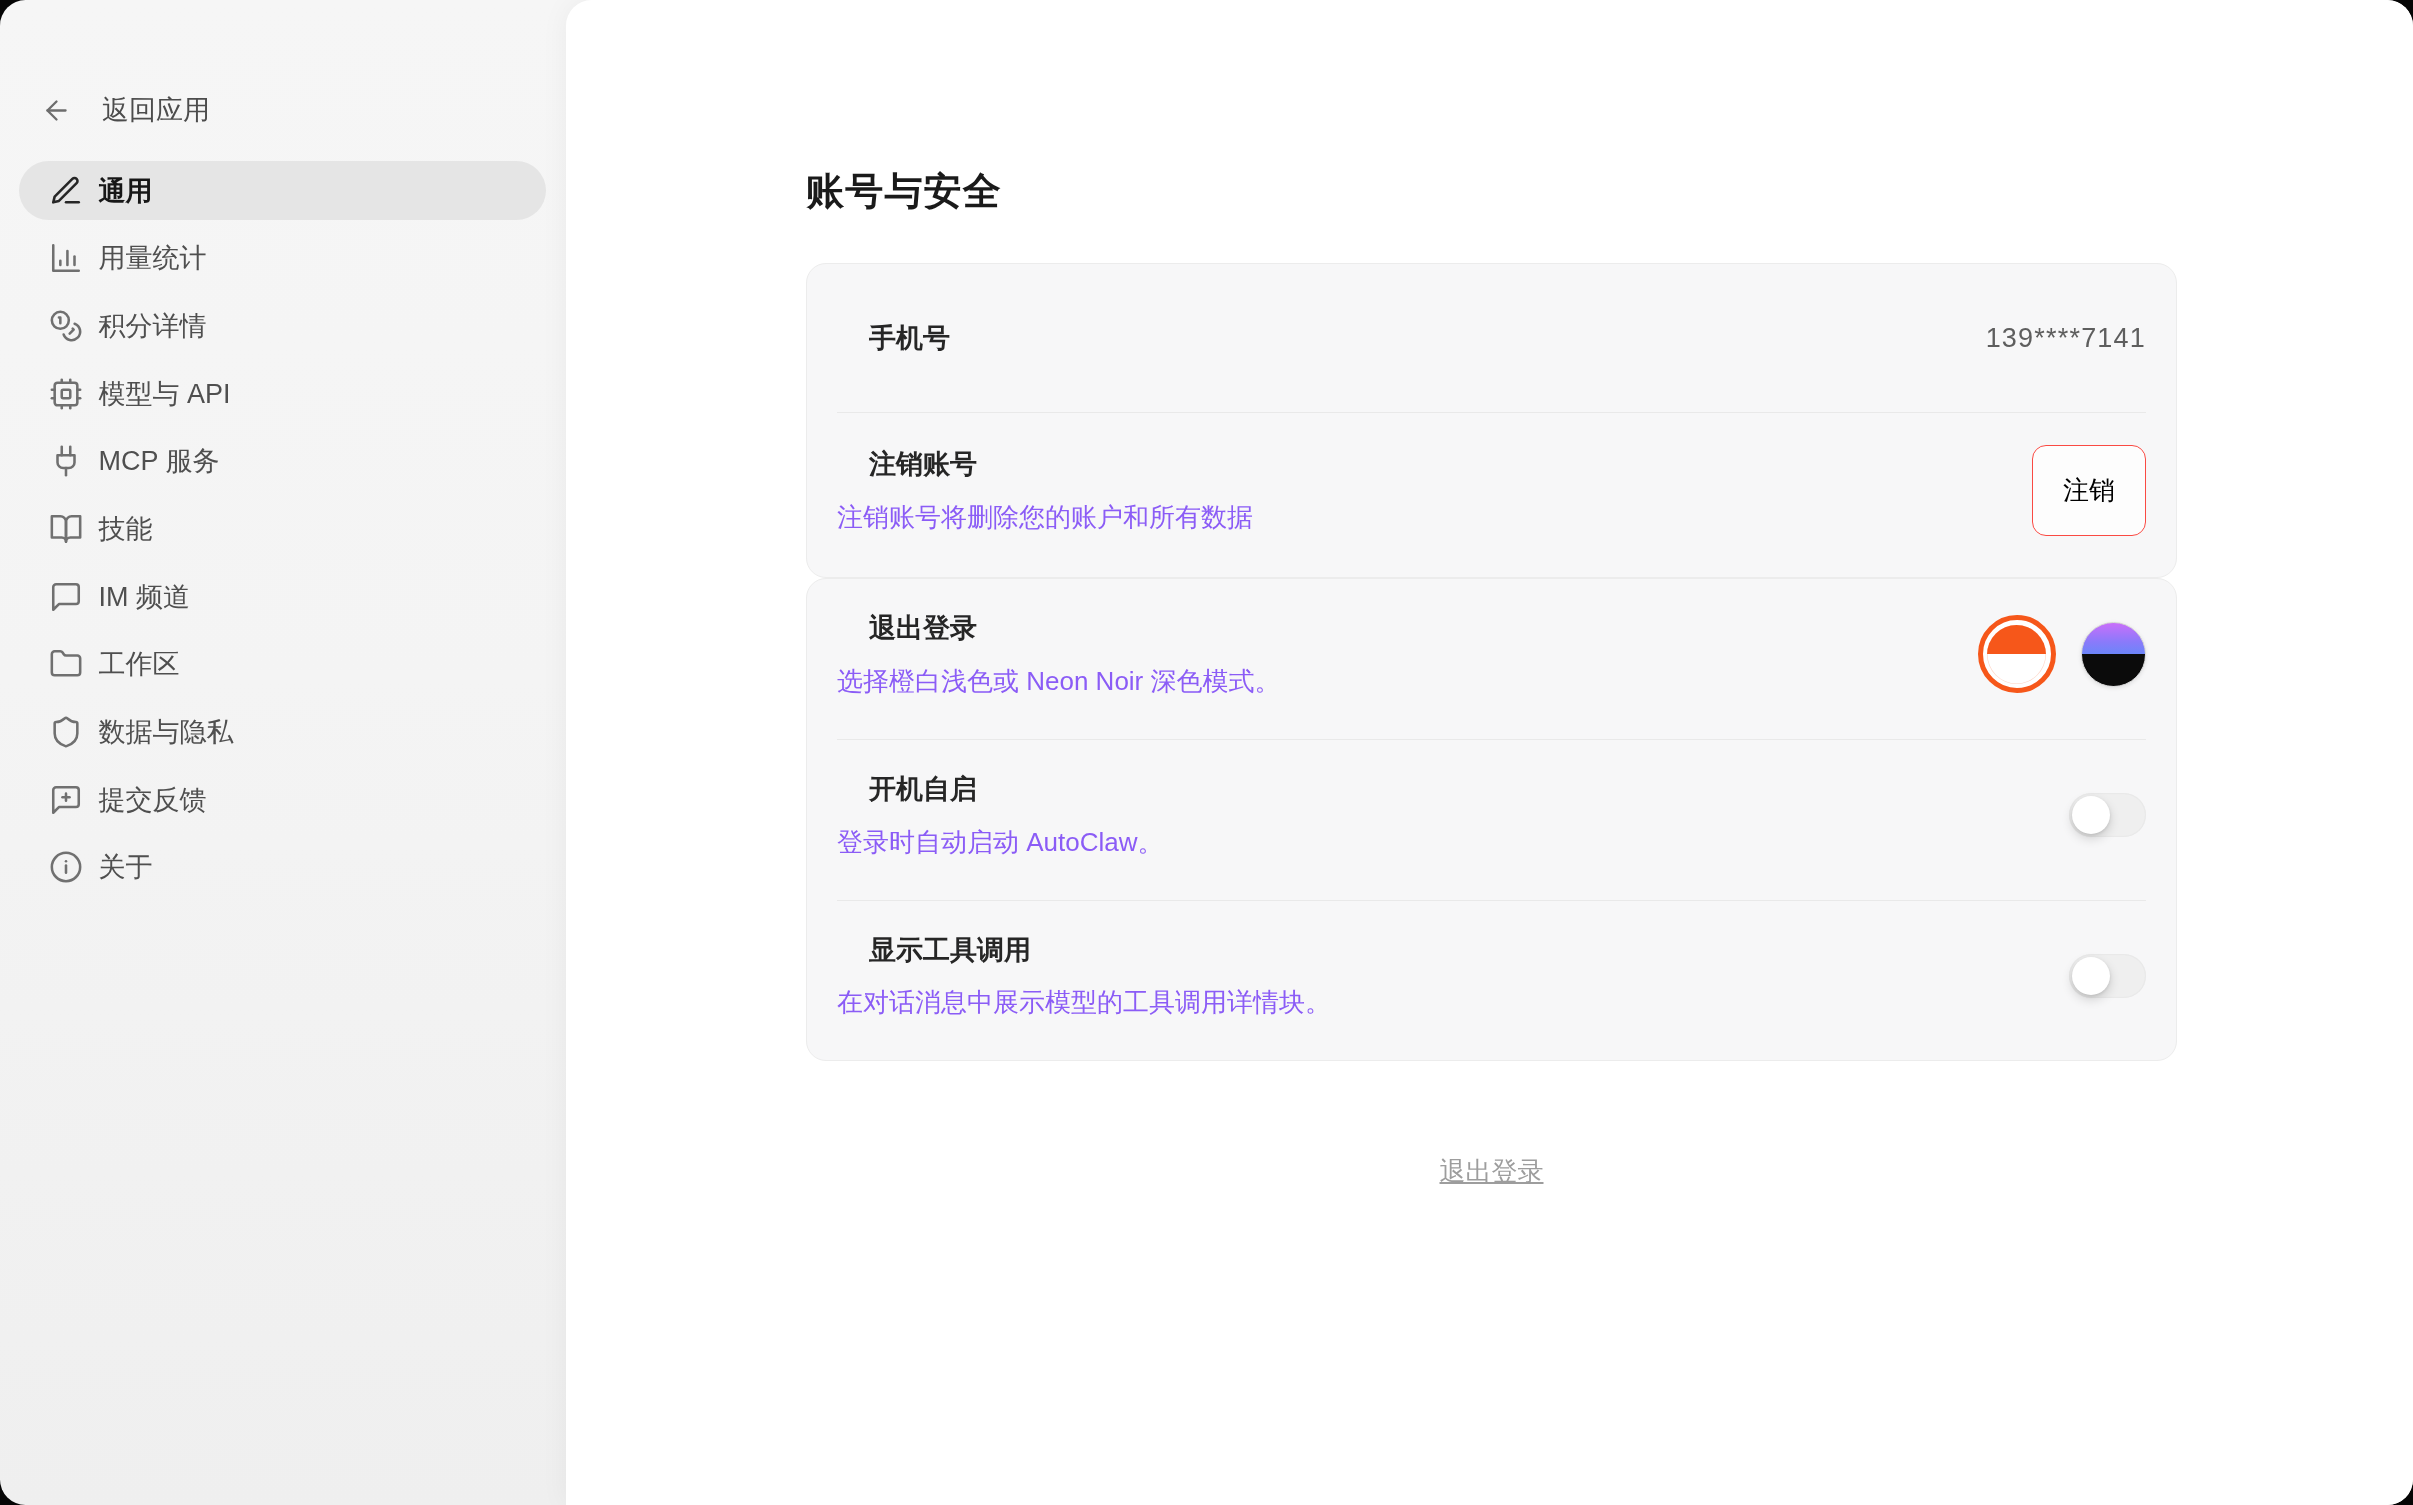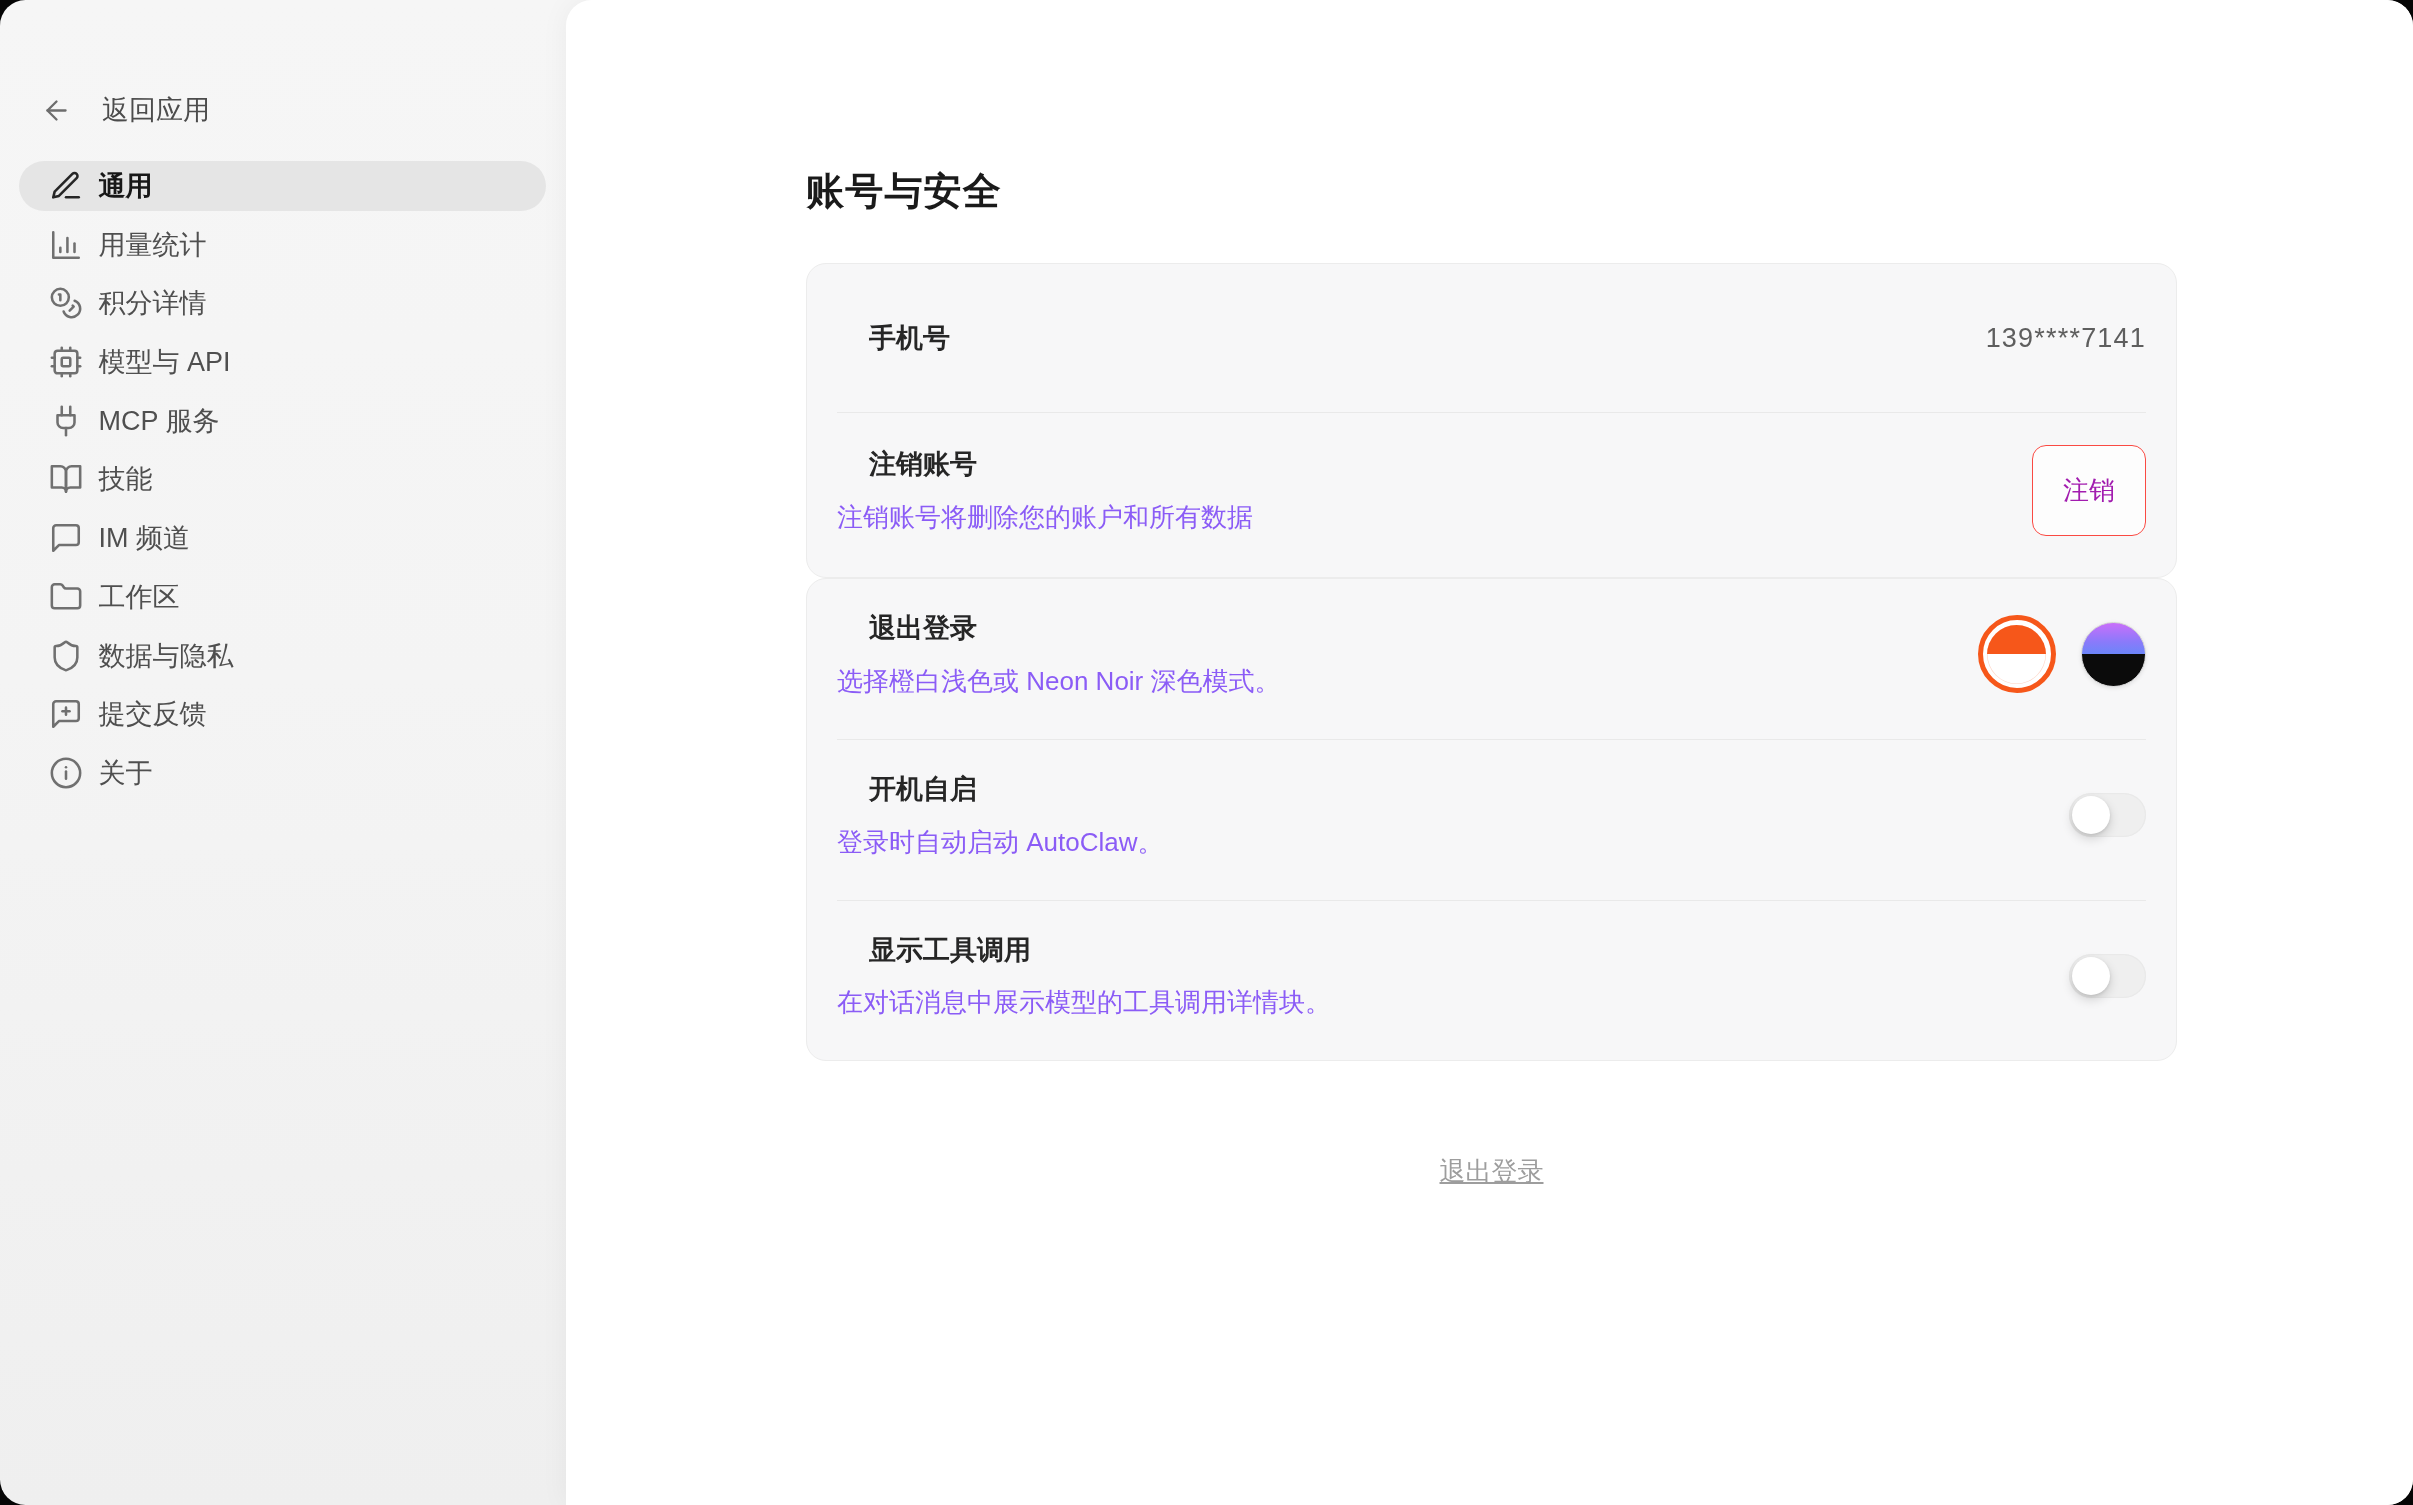--- a/index.html
+++ b/index.html
@@ -19,21 +19,21 @@
   
   .sidebar { position:absolute; left:0; top:0; bottom:0; width:566px; }
   .back-row {
     position:absolute; left:41px; top:92px;
     display:flex; align-items:center; gap:30px;
     color:#4c4c4c; font-size:27px; font-weight:400; cursor:pointer;
   }
   .back-row svg { width:31px; height:31px; stroke:#6d6d6d; }
   .nav { position:absolute; top:161px; left:18.6px; width:527px; }
   .nav-item {
-    height:50px; margin-bottom:8.7px;
+    height:59px; margin-bottom:8.7px;
     display:flex; align-items:center; gap:16px;
     padding:0 30px; border-radius:30px;
     font-size:27px; color:#4f4f4f; cursor:pointer;
     white-space:nowrap;
   }
   .nav-item svg { width:34px; height:34px; stroke:#707070; flex:0 0 auto; }
   .nav-item.active { background:#e5e5e5; color:#171717; font-weight:700; }
   .nav-item.active svg { stroke:#262626; }
   
   .main {
@@ -62,21 +62,21 @@
   }
   .row-rich {
     padding:32px 30px 41px;
     display:flex; align-items:center; justify-content:space-between; gap:23px;
   }
   .row-label, .row-title { font-size:27px; font-weight:600; color:#262626; line-height:34px;margin-left:32px; }
   .row-value { font-size:27px; color:#5e5e5e; letter-spacing:1.2px; }
   .row-desc { font-size:26px; color:#8b5cf6; margin-top:18.6px; line-height:34px; }
   .btn-danger {
     flex:0 0 auto;
-    font-size:26px; color:#a21caf;
+    font-size:26px; color:#000000;
     background:#fdfdfd;
     border:1.7px solid #fa4a43; border-radius:14px;
     padding:27px 30px; cursor:pointer;
     font-family:inherit;
   }
   
   .theme-options { display:flex; align-items:center; gap:25.5px; flex:0 0 auto; }
   .theme-light {
     width:78px; height:78px; border-radius:50%;
     border:5.8px solid #f6571a; background:#ffffff;

